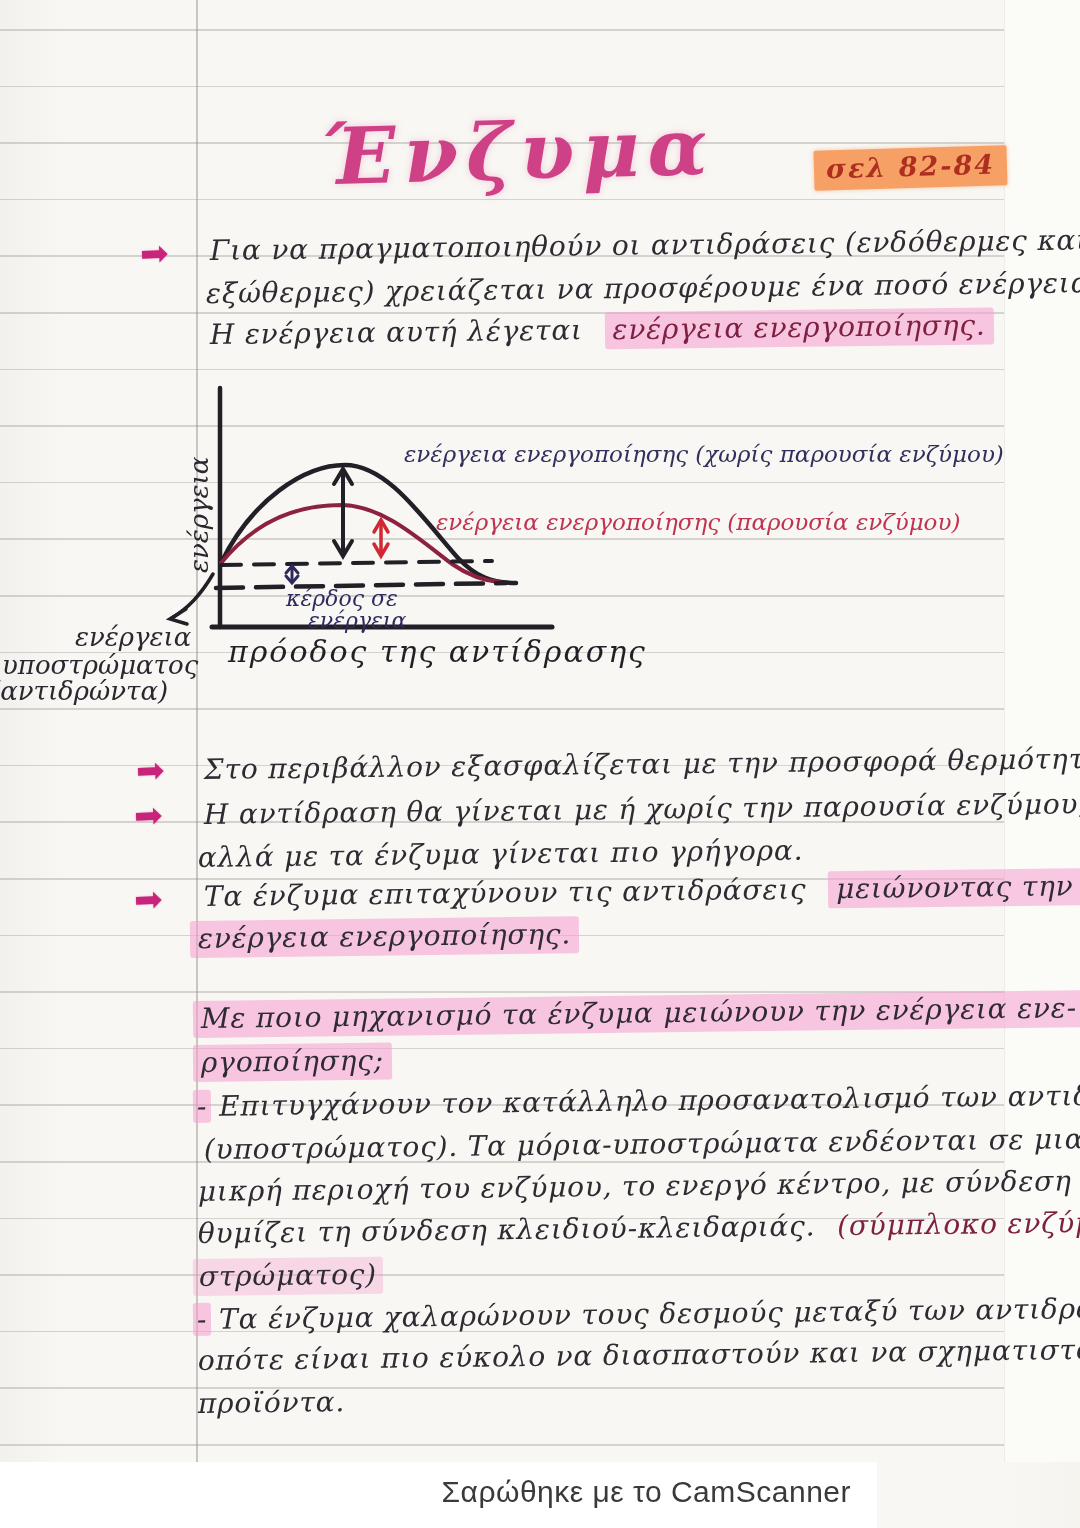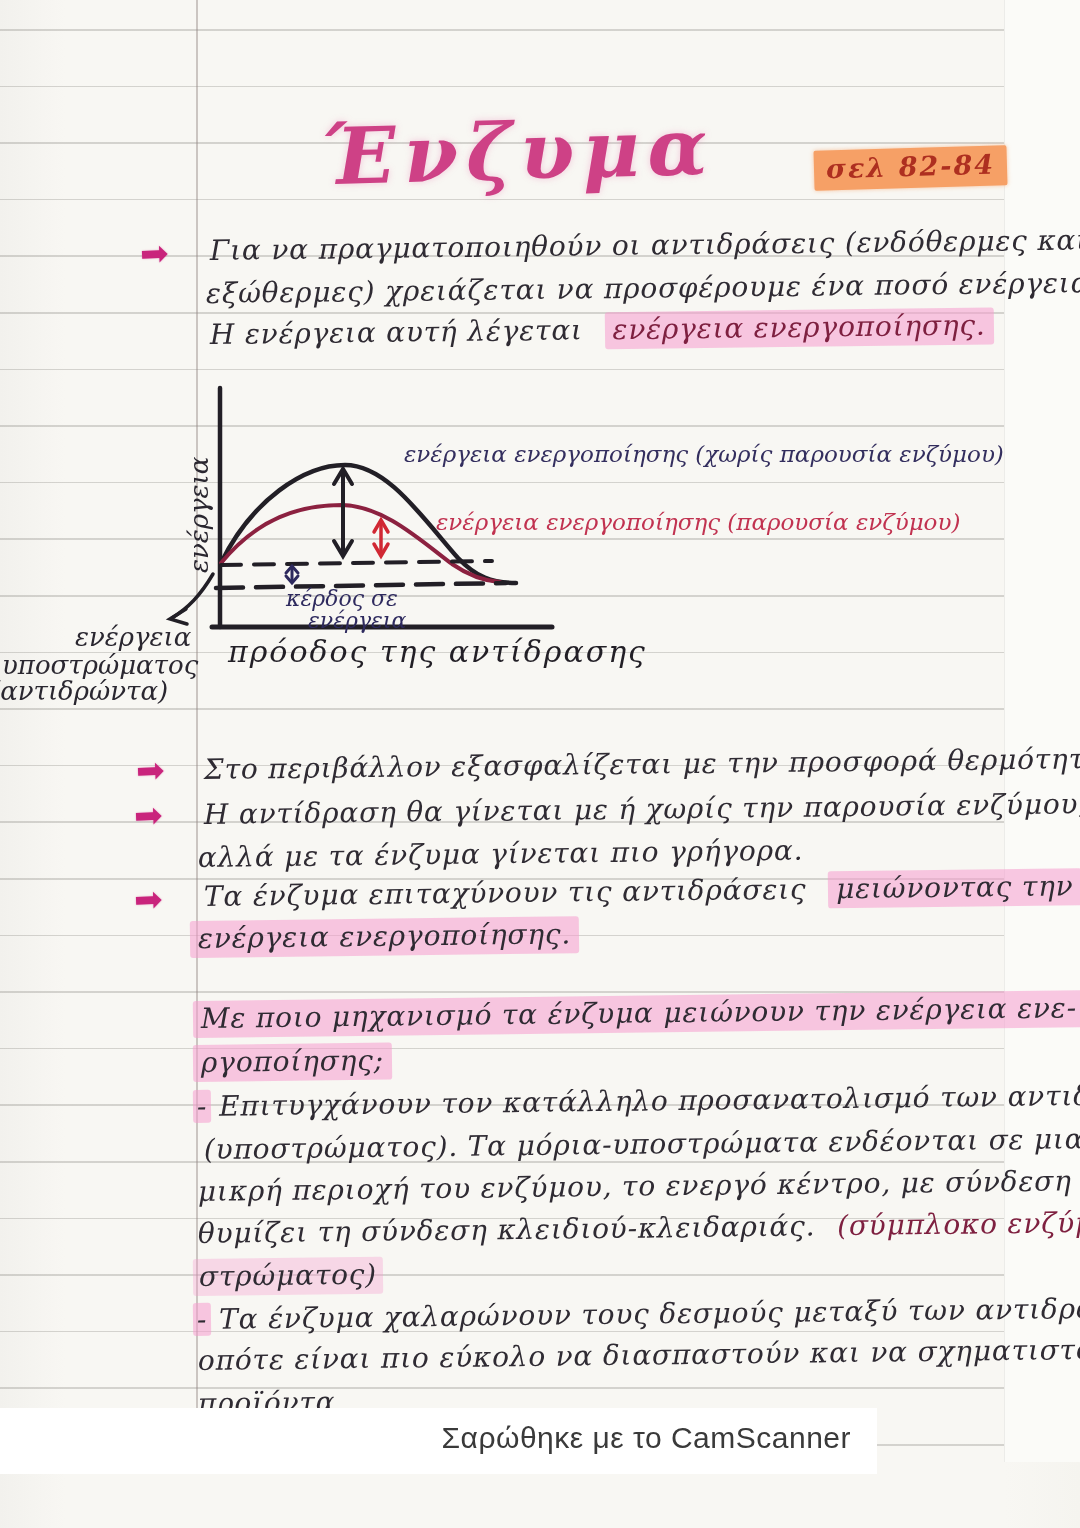--- a/index.html
+++ b/index.html
@@ -8,21 +8,21 @@
         font-family:"DejaVu Serif",serif;}
   
   .ruled{position:absolute;left:0;top:-26px;width:1004px;height:1492px;
          background:repeating-linear-gradient(to bottom,
            rgba(0,0,0,0) 0 55px, rgba(128,126,120,0.30) 55px 56.6px);
          pointer-events:none;}
   .margin{position:absolute;left:196px;top:0;width:2px;height:1462px;
           background:rgba(148,136,132,0.45);}
   .right-edge{position:absolute;left:1004px;top:0;width:76px;height:1462px;
           background:#fbfbf8;border-left:1px solid rgba(0,0,0,0.06);}
-  .bottom-band{position:absolute;left:0;top:1408px;width:877px;height:66px;background:#ffffff;}
+  .bottom-band{position:absolute;left:0;top:1462px;width:877px;height:66px;background:#ffffff;}
   .watermark{position:absolute;right:26px;top:12px;
              font:500 30px/36px "Liberation Sans",sans-serif;color:#3a3a3a;letter-spacing:0.5px;}
 
   .title{position:absolute;left:322px;top:106px;
          font:italic 700 78px/92px "DejaVu Serif",serif;color:#ce4186;
          letter-spacing:8px;transform:rotate(-1.5deg);
          text-shadow:0 0 7px rgba(233,110,170,0.35);}
   .pageref{position:absolute;left:814px;top:148px;background:#f6a066;
            padding:3px 12px 5px;transform:rotate(-1.6deg);border-radius:2px;
            box-shadow:0 0 4px rgba(246,160,102,0.6);}

